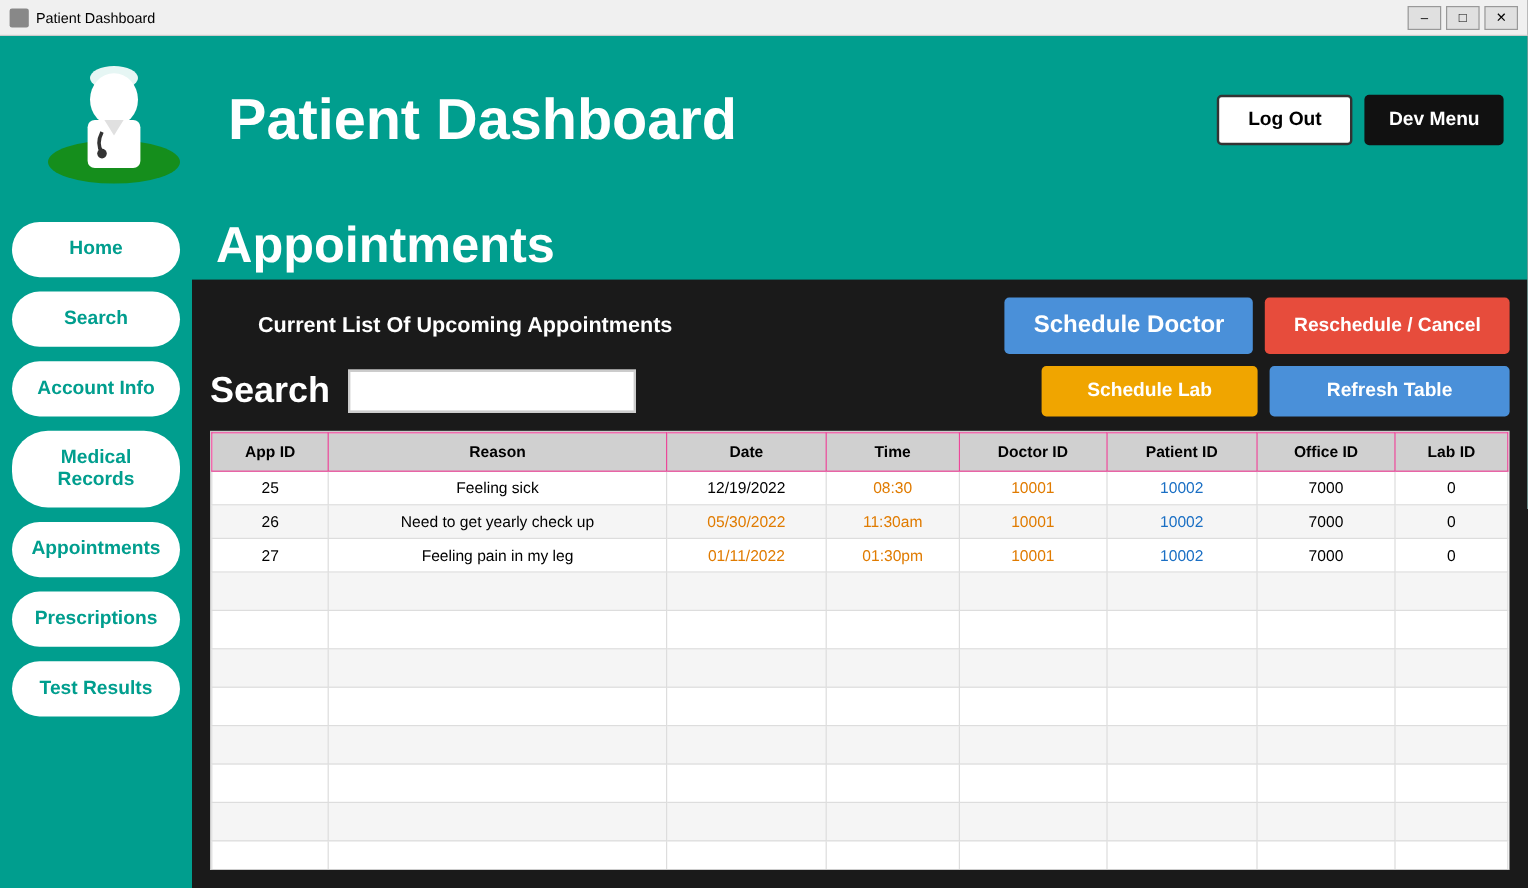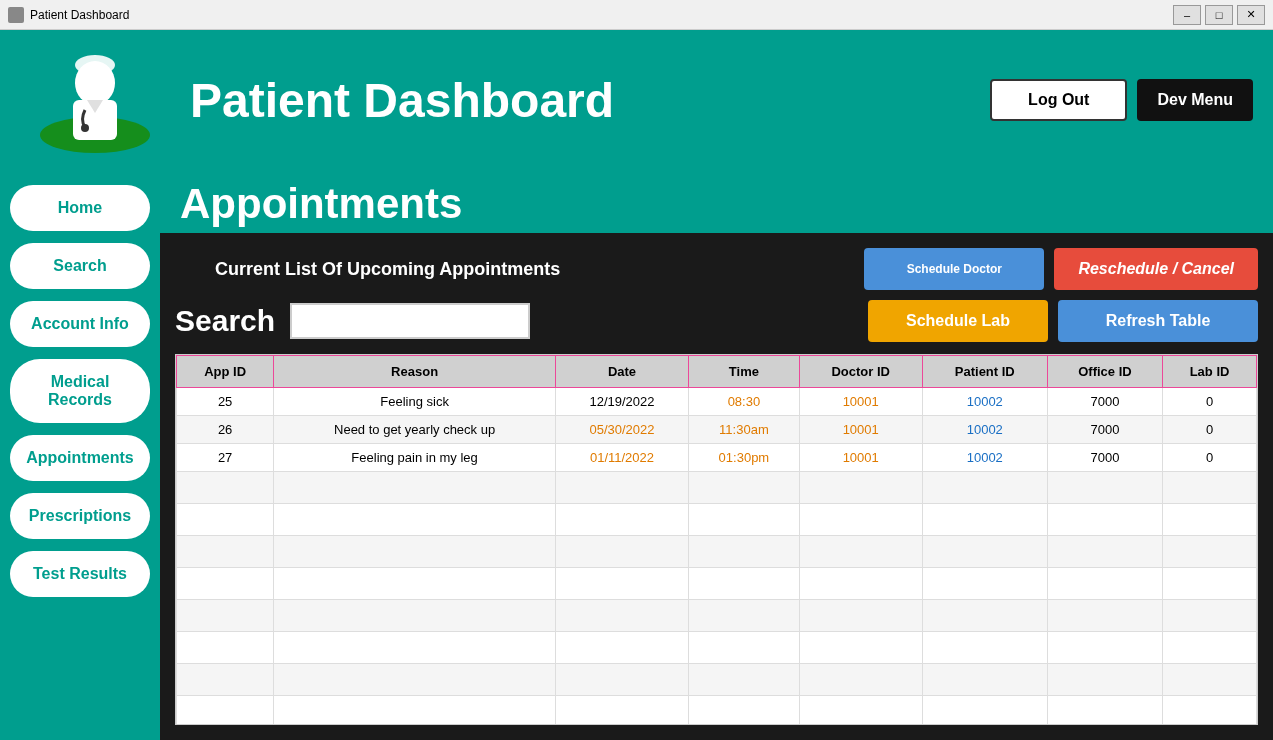--- a/index.html
+++ b/index.html
@@ -63,21 +63,21 @@
     }
     .header-buttons {
       display: flex;
       gap: 10px;
       align-items: center;
     }
     .btn-logout {
       background: white;
       color: black;
       border: 2px solid #333;
-      padding: 10px 36px;
+      padding: 10px 24px;
       font-size: 16px;
       font-weight: bold;
       cursor: pointer;
       border-radius: 4px;
     }
     .btn-devmenu {
       background: #111;
       color: white;
       border: none;
       padding: 12px 20px;
@@ -168,37 +168,36 @@
     .top-buttons {
       display: flex;
       gap: 10px;
     }
 
     .btn-schedule-doc {
       background: #4a90d9;
       color: white;
       border: none;
       padding: 12px 24px;
-      font-size: 12px;
+      font-size: 20px;
       font-weight: bold;
       cursor: pointer;
       border-radius: 4px;
       min-width: 180px;
     }
     .btn-reschedule {
       background: #e74c3c;
       color: white;
       border: none;
       padding: 12px 24px;
       font-size: 16px;
       font-weight: bold;
       cursor: pointer;
       border-radius: 4px;
       min-width: 200px;
-      font-style: italic;
     }
 
     .search-row {
       display: flex;
       align-items: center;
       justify-content: space-between;
       margin-bottom: 12px;
     }
 
     .search-label-input {

